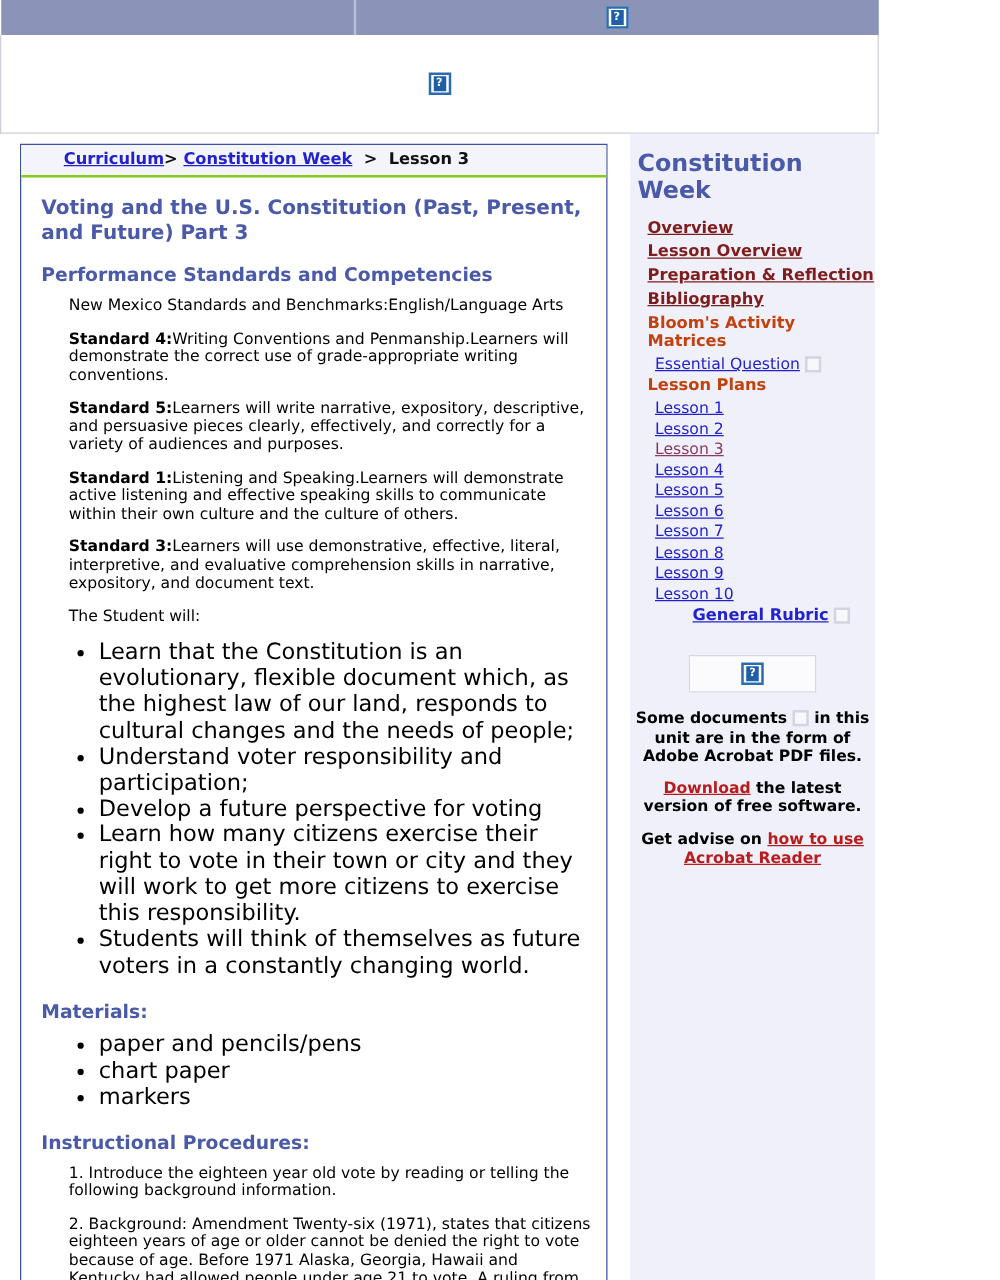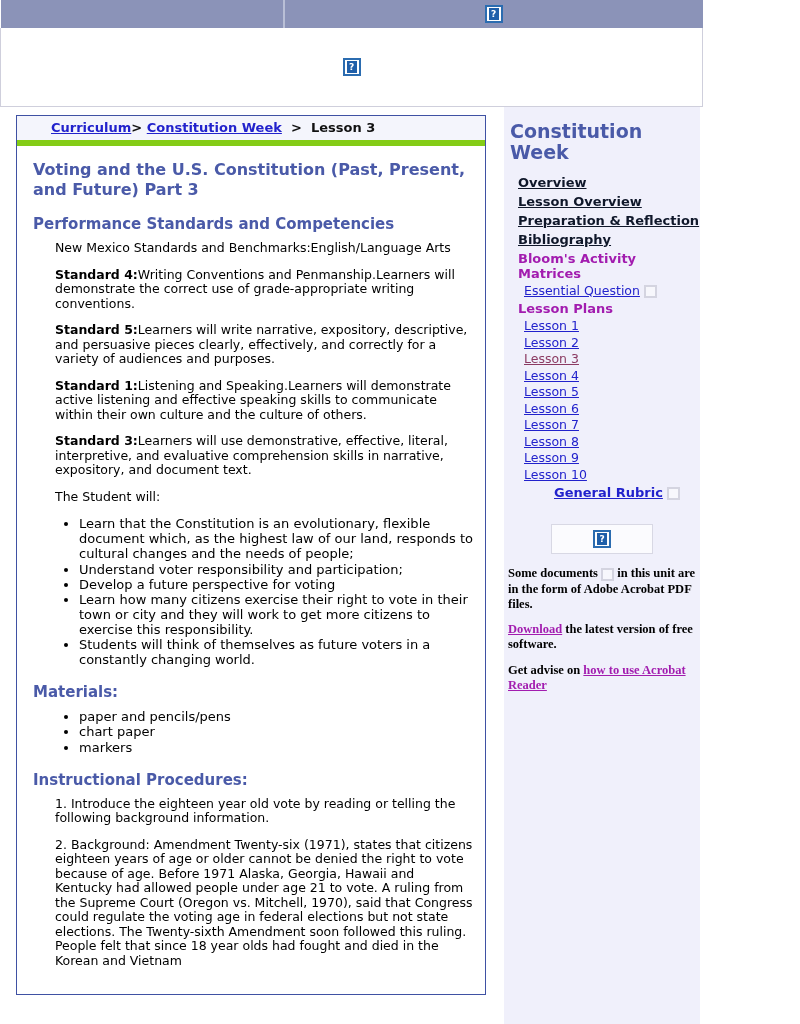--- a/index.html
+++ b/index.html
@@ -107,21 +107,21 @@
   
   #content-panel {
     margin-left: 16px;
     width: 470px;
     border: 1px solid #3f51a3;
     box-sizing: border-box;
     background: #ffffff;
   }
   #breadcrumb {
     background: #f4f5fc;
-    border-bottom: 6px solid #84cc16;
+    border-bottom: 2px solid #84cc16;
     padding: 4px 6px 5px 6px;
     font-size: 13px;
     font-weight: bold;
     color: #111111;
     text-align: left;
   }
   #breadcrumb .crumb-pad { padding-left: 28px; }
   #breadcrumb a {
     color: #2222cc;
     text-decoration: underline;
@@ -152,45 +152,45 @@
     margin: 0 0 12px 0;
     padding-left: 28px;
     line-height: 1.16;
     font-size: 12.5px;
   }
   p.body-p b { font-weight: bold; }
   ul.bullets {
     margin: 2px 0 10px 0;
     padding-left: 52px;
     line-height: 1.16;
-    font-size: 13px;
+    font-size: 18px;
   }
   ul.bullets li { margin: 0; padding: 0; }
 
   
   h2.side-title {
     color: #4a5aa8;
     font-size: 19px;
     font-weight: bold;
     margin: 8px 0 12px 6px;
     line-height: 1.1;
   }
   .side-links { margin: 0 0 0 14px; }
   .side-links a.major {
     display: block;
-    color: #0f172a;
+    color: #7f1d1d;
     font-weight: bold;
     font-size: 13px;
     text-decoration: underline;
     margin-bottom: 4px;
   }
   .side-group-head {
     font-weight: bold;
     font-size: 13px;
-    color: #a21caf;
+    color: #c2410c;
     margin: 2px 0 2px 14px;
   }
   .side-sub {
     margin-left: 20px;
     font-size: 12.5px;
     line-height: 1.32;
   }
   .side-sub a {
     color: #2222cc;
     text-decoration: underline;
@@ -209,30 +209,29 @@
     width: 100px;
     height: 28px;
     margin: 24px auto 12px auto;
     border: 1px solid #d8d8e4;
     background: #fbfbfe;
     display: flex;
     align-items: center;
     justify-content: center;
   }
   .pdf-note {
-    text-align: left;
+    text-align: center;
     font-weight: bold;
     font-size: 12.5px;
     line-height: 1.22;
     color: #000000;
     margin: 0 4px 10px 4px;
-    font-family: Liberation Serif, serif;
   }
   .pdf-note a {
-    color: #a21caf;
+    color: #b91c1c;
     text-decoration: underline;
   }
 </style>
 </head>
 <body>
 
 <table id="banner-table">
   <tbody>
       <tr>
     <td class="banner-cell banner-left"></td>

